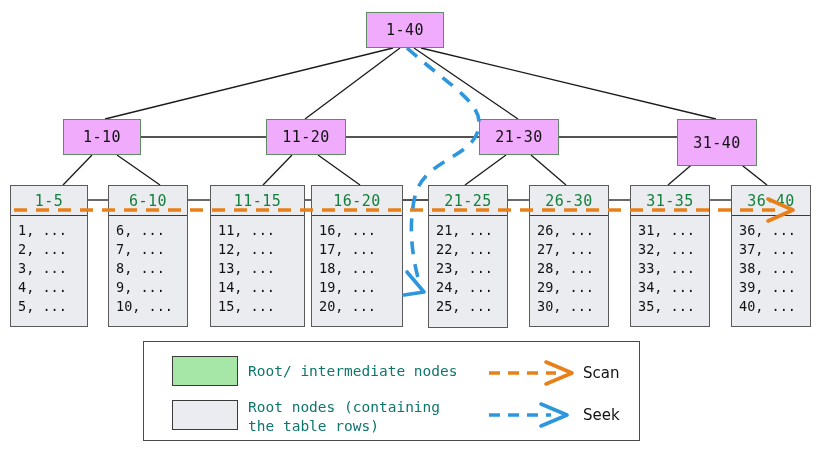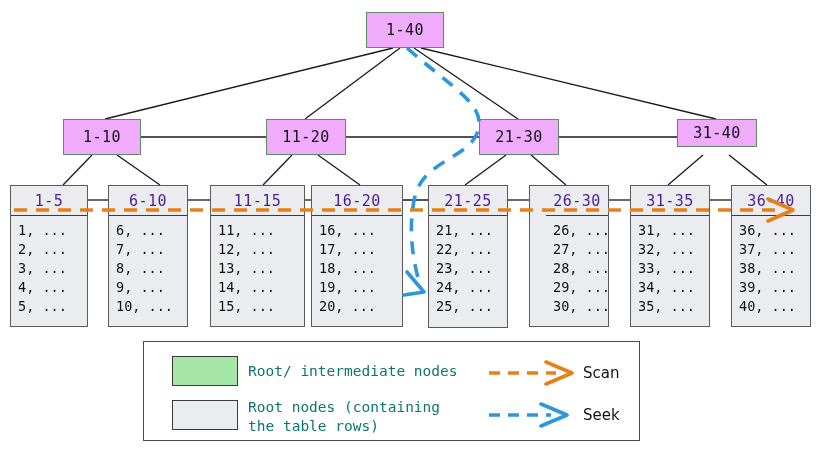--- a/index.html
+++ b/index.html
@@ -53,21 +53,21 @@
   }
   .leaf-head {
     height: 29px;
     flex: 0 0 29px;
     border-bottom: 1.4px solid #3a3a3a;
     display: flex;
     align-items: center;
     justify-content: center;
     font-family: "DejaVu Sans Mono", "Liberation Mono", monospace;
     font-size: 15px;
-    color: #4c1d95;
+    color: #15803d;
     letter-spacing: 0.5px;
   }
   .leaf-rows {
     flex: 1 1 auto;
     padding: 6px 0 0 7px;
     display: flex;
     flex-direction: column;
     gap: 2px;
   }
   .leaf-row {
@@ -156,21 +156,21 @@
 
   <div class="node-box inode" style="left:63px; top:119px; width:78px; height:36px;">
     <span>1-10</span>
   </div>
   <div class="node-box inode" style="left:266px; top:119px; width:80px; height:36px;">
     <span>11-20</span>
   </div>
   <div class="node-box inode" style="left:479px; top:119px; width:80px; height:36px;">
     <span>21-30</span>
   </div>
-  <div class="node-box inode" style="left:677px; top:119px; width:80px; height:28px;text-align:right;">
+  <div class="node-box inode" style="left:677px; top:119px; width:80px; height:47px;text-align:right;">
     <span>31-40</span>
   </div>
 
   <div class="node-box leaf" style="left:10px; top:185px; width:78px; height:142px;">
     <div class="leaf-head">1-5</div>
     <div class="leaf-rows">
       <div class="leaf-row">1, ...</div>
       <div class="leaf-row">2, ...</div>
       <div class="leaf-row">3, ...</div>
       <div class="leaf-row">4, ...</div>
@@ -215,21 +215,21 @@
     <div class="leaf-head">21-25</div>
     <div class="leaf-rows">
       <div class="leaf-row">21, ...</div>
       <div class="leaf-row">22, ...</div>
       <div class="leaf-row">23, ...</div>
       <div class="leaf-row">24, ...</div>
       <div class="leaf-row">25, ...</div>
     </div>
   </div>
 
-  <div class="node-box leaf" style="left:529px; top:185px; width:80px; height:142px;padding-left:16px;">
+  <div class="node-box leaf" style="left:529px; top:185px; width:80px; height:142px;">
     <div class="leaf-head">26-30</div>
     <div class="leaf-rows">
       <div class="leaf-row">26, ...</div>
       <div class="leaf-row">27, ...</div>
       <div class="leaf-row">28, ...</div>
       <div class="leaf-row">29, ...</div>
       <div class="leaf-row">30, ...</div>
     </div>
   </div>
 

